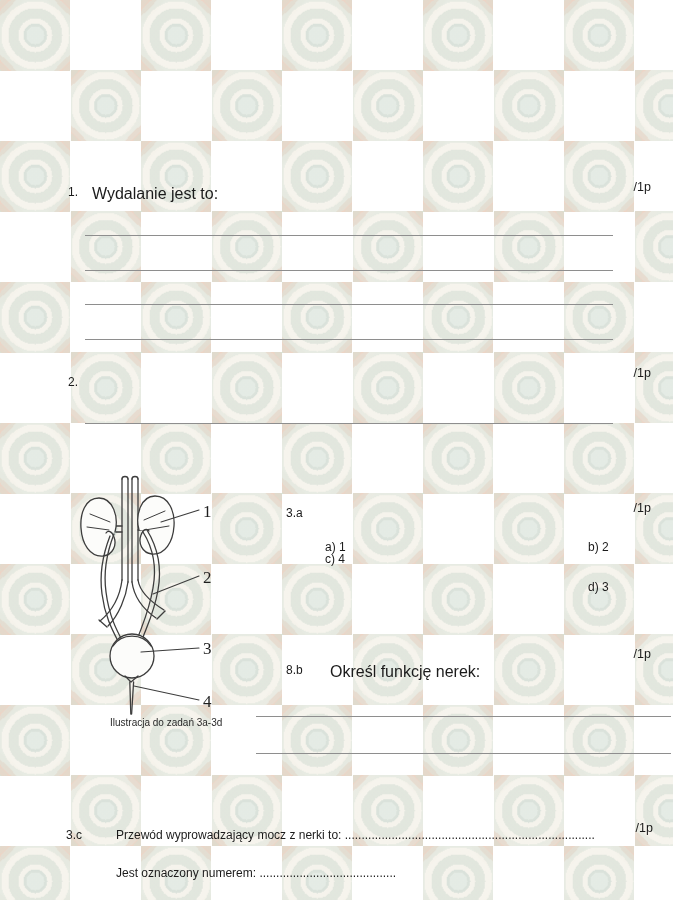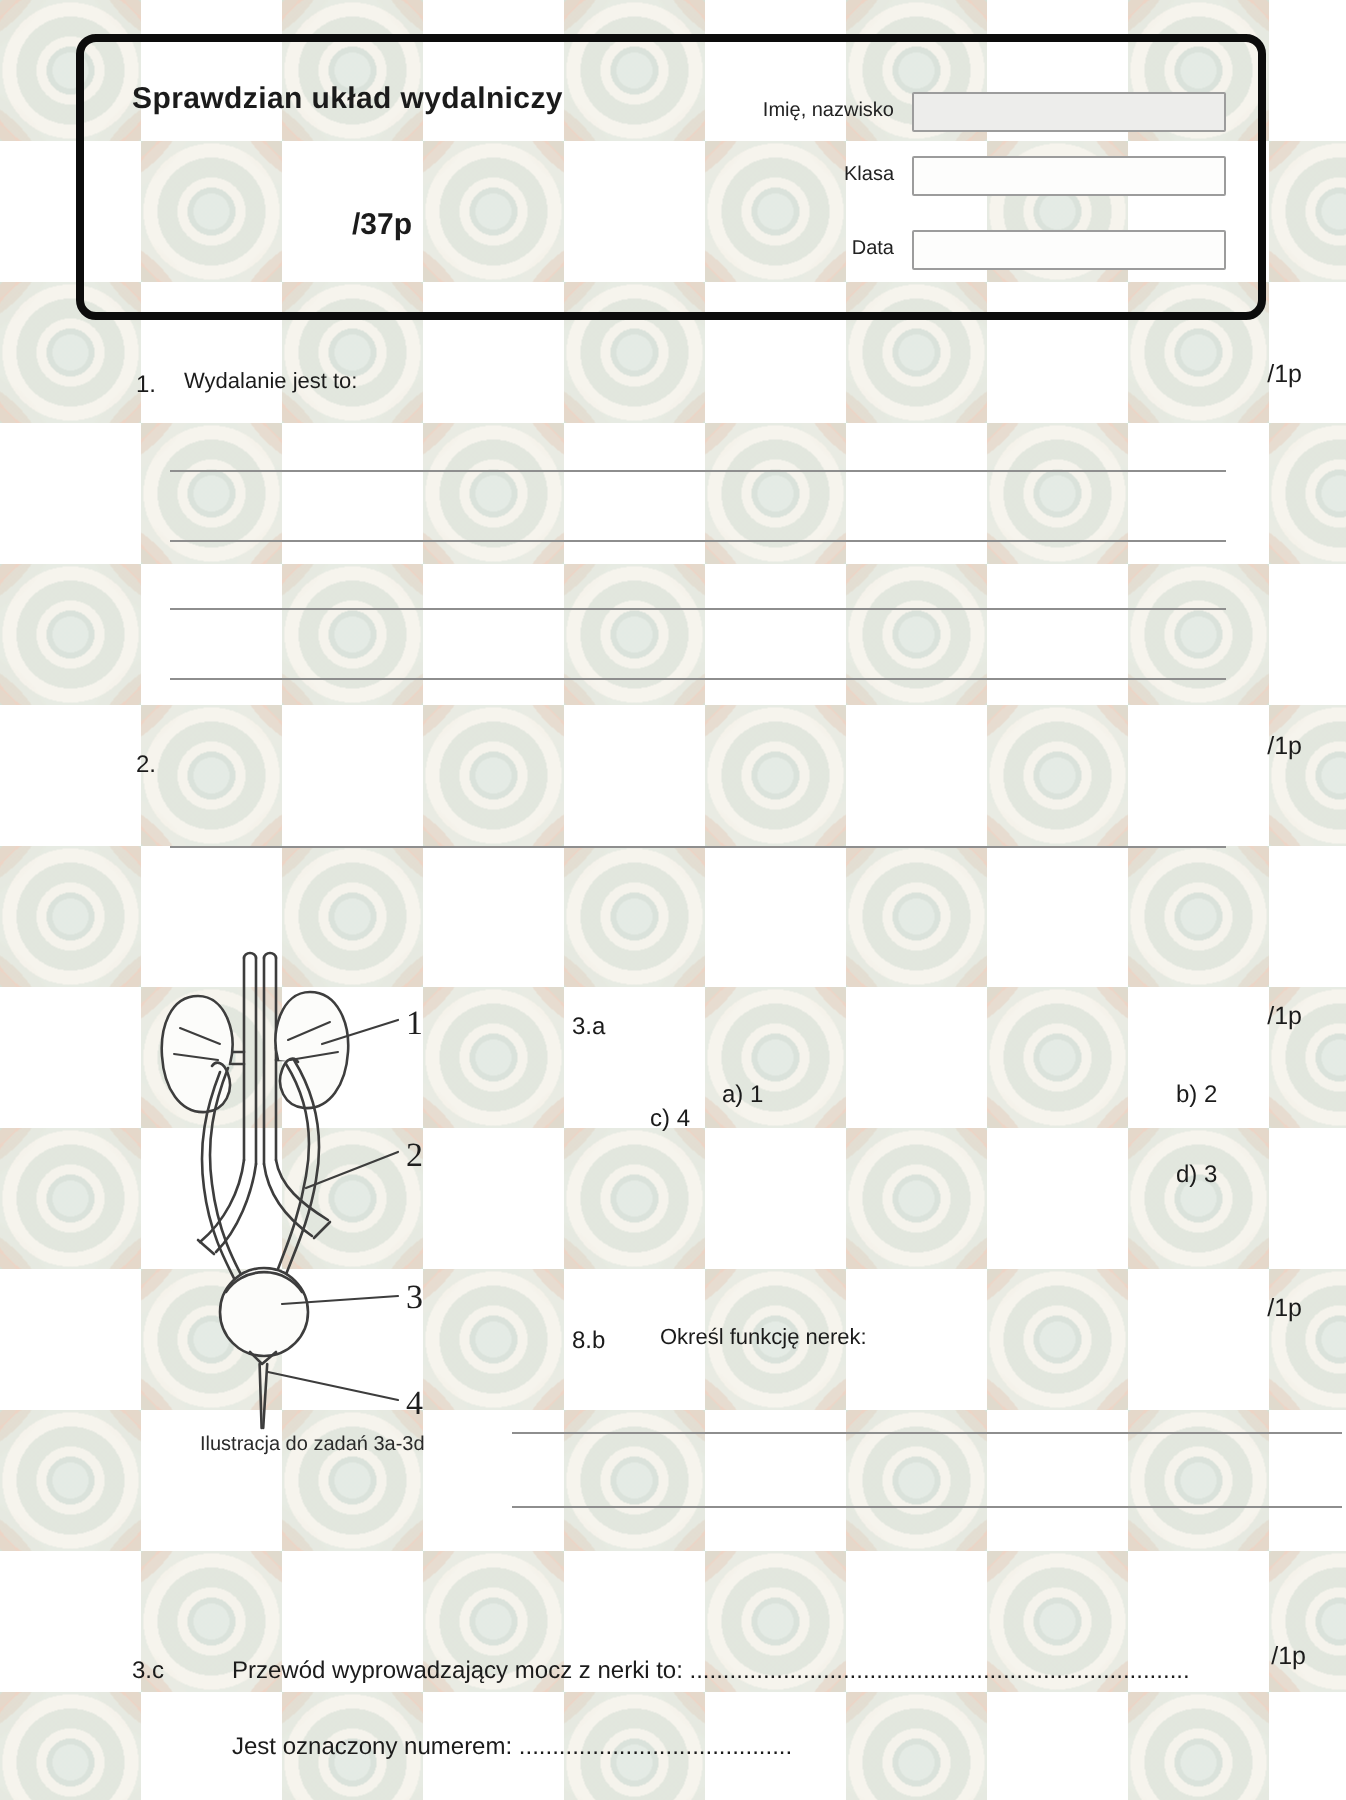--- a/index.html
+++ b/index.html
@@ -51,46 +51,33 @@
   .hb-score{position:absolute;left:24px;top:83px;width:250px;text-align:center;font-size:15px;font-weight:bold;}
   .hb-label{position:absolute;right:182px;width:140px;text-align:right;font-size:10px;color:#222;}
   .hb-input{
     position:absolute;left:414px;width:157px;height:20px;box-sizing:border-box;
     border:1px solid #9c9c9c;border-radius:1px;background:#fdfdfc;padding:0 4px;
     font-family:"Liberation Sans","DejaVu Sans",sans-serif;font-size:11px;color:#1b1b1b;outline:none;
   }
   .hb-input.gray{background:#ededeb;}
   
   .qnum{font-size:12px;}
-  .qtext{font-size:11px;}
+  .qtext{font-size:16px;}
   .pts{font-size:12.5px;text-align:right;width:53px;}
   .opt{font-size:12px;}
   .rule{position:absolute;height:0;border-top:1.5px solid #8e8e8e;}
   .dotsrow{white-space:nowrap;overflow:hidden;font-size:12px;}
   .caption{font-size:10px;color:#2a2a2a;}
   svg text{font-family:"Liberation Serif","DejaVu Serif",serif;font-size:17px;fill:#1e1e1e;}
 </style>
 </head>
 <body>
 
 <div class="page">
 
-  <div class="header-box">
-    <div class="hb-title">Sprawdzian układ wydalniczy</div>
-    <div class="hb-score">/37p</div>
-
-    <div class="hb-label" style="top:29px;">Imię, nazwisko</div>
-    <input class="hb-input gray" style="top: 25px;">
-
-    <div class="hb-label" style="top:61px;">Klasa</div>
-    <input class="hb-input" style="top: 57px;">
-
-    <div class="hb-label" style="top:98px;">Data</div>
-    <input class="hb-input" style="top: 94px;">
-  </div>
 
   <div class="abs qnum" style="left:68px;top:185px;">1.</div>
   <div class="abs qtext" style="left:92px;top:185px;">Wydalanie jest to:</div>
   <div class="abs pts" style="left:598px;top:180px;">/1p</div>
   <div class="rule" style="left:85px;top:235px;width:528px;"></div>
   <div class="rule" style="left:85px;top:270px;width:528px;"></div>
   <div class="rule" style="left:85px;top:304px;width:528px;"></div>
   <div class="rule" style="left:85px;top:339px;width:528px;"></div>
 
   <div class="abs qnum" style="left:68px;top:375px;">2.</div>
@@ -142,25 +129,25 @@
       <path d="M88,52 L126,40" stroke-width="1.1"></path>
       <path d="M80,124 L126,106" stroke-width="1.1"></path>
       <path d="M68,182 L126,178" stroke-width="1.1"></path>
       <path d="M61,216 L126,230" stroke-width="1.1"></path>
     </g>
     <text x="130" y="47">1</text>
     <text x="130" y="113">2</text>
     <text x="130" y="184">3</text>
     <text x="130" y="237">4</text>
   </svg>
-  <div class="abs caption" style="left:100px;top:717px;text-align:center;">Ilustracja do zadań 3a-3d</div>
+  <div class="abs caption" style="left:110px;top:717px;text-align:center;">Ilustracja do zadań 3a-3d</div>
 
   <div class="abs qnum" style="left:286px;top:506px;">3.a</div>
   <div class="abs pts" style="left:598px;top:501px;">/1p</div>
-  <div class="abs opt" style="left:325px;top:540px;margin-left:36px;">a) 1</div>
+  <div class="abs opt" style="left:325px;top:540px;">a) 1</div>
   <div class="abs opt" style="left:588px;top:540px;">b) 2</div>
   <div class="abs opt" style="left:325px;top:552px;">c) 4</div>
   <div class="abs opt" style="left:588px;top:580px;">d) 3</div>
 
   <div class="abs pts" style="left:598px;top:647px;">/1p</div>
   <div class="abs qnum" style="left:286px;top:663px;">8.b</div>
   <div class="abs qtext" style="left:330px;top:663px;">Określ funkcję nerek:</div>
   <div class="rule" style="left:256px;top:716px;width:415px;"></div>
   <div class="rule" style="left:256px;top:753px;width:415px;"></div>
 

